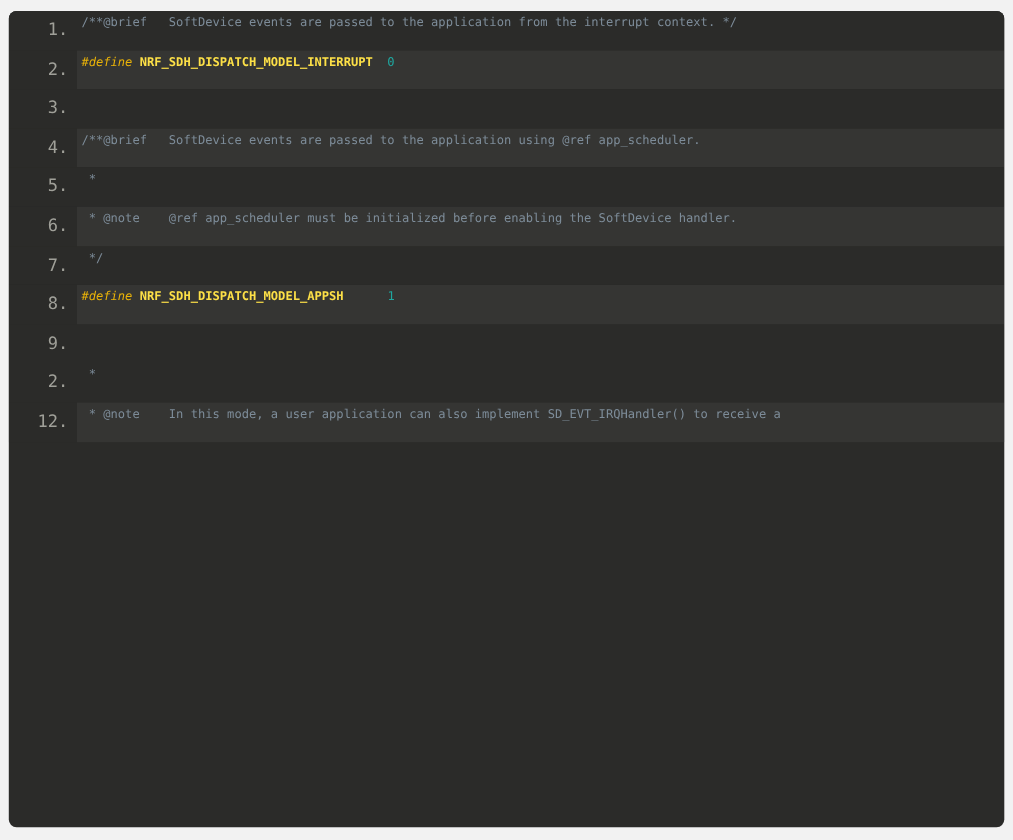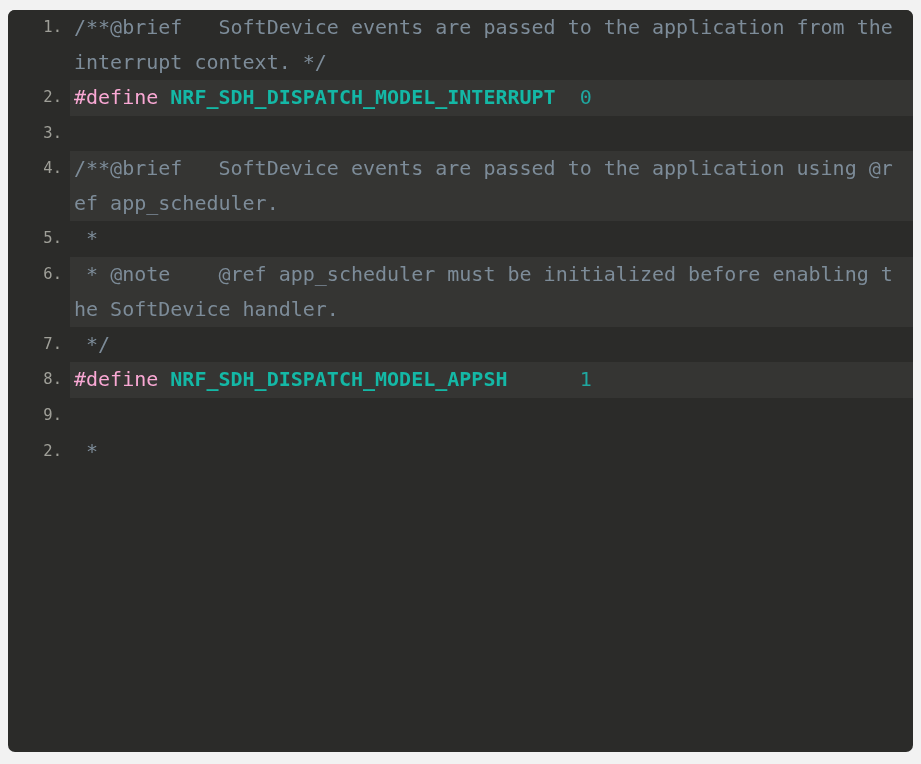--- a/index.html
+++ b/index.html
@@ -48,34 +48,34 @@
     vertical-align: top;
     padding: 0 8px 0 0;
     white-space: nowrap;
     user-select: none;
   }
 
   .code-cell {
     background: #2b2b29;
     color: #7d8c99;
     font-family: "DejaVu Sans Mono", monospace;
-    font-size: 20px;
-    line-height: 35px;
+    font-size: 11px;
+    line-height: 22px;
     vertical-align: top;
     padding: 0 10px 0 4px;
     white-space: pre-wrap;
     word-break: break-all;
     overflow-wrap: anywhere;
     letter-spacing: 0px;
   }
 
   
   .tok-comment { color: #7d8c99; }
-  .tok-pre     { color: #f9a8d4; }
-  .tok-macro   { color: #14b8a6; font-weight: bold; }
+  .tok-pre     { color: #eab308; font-style: italic; }
+  .tok-macro   { color: #fde047; font-weight: bold; }
   .tok-num     { color: #1fa7a0; }
 </style>
 </head>
 <body>
 
 <div id="code-block">
   <table class="code-table">
     <tbody id="code-body">
         <tr class="code-row">
           <td class="gutter-cell">1.</td>
@@ -110,15 +110,19 @@
           <td class="code-cell"><span class="tok-pre">#define </span><span class="tok-macro">NRF_SDH_DISPATCH_MODEL_APPSH</span><span class="">      </span><span class="tok-num">1</span></td>
         </tr>
         <tr class="code-row">
           <td class="gutter-cell">9.</td>
           <td class="code-cell">&nbsp;</td>
         </tr>
         <tr class="code-row">
           <td class="gutter-cell">2.</td>
           <td class="code-cell"><span class="tok-comment"> *</span></td>
         </tr>
+        <tr class="code-row stripe">
+          <td class="gutter-cell">12.</td>
+          <td class="code-cell"><span class="tok-comment"> * @note    In this mode, a user application can also implement SD_EVT_IRQHandler() to receive a</span></td>
+        </tr>
       </tbody>
   </table>
 </div>
 
 </body></html>

